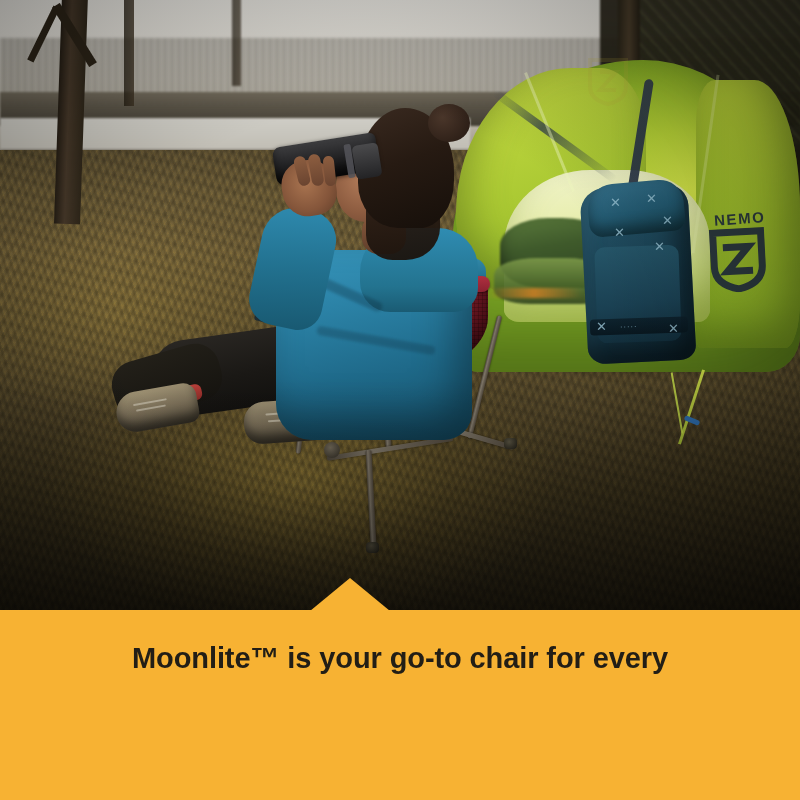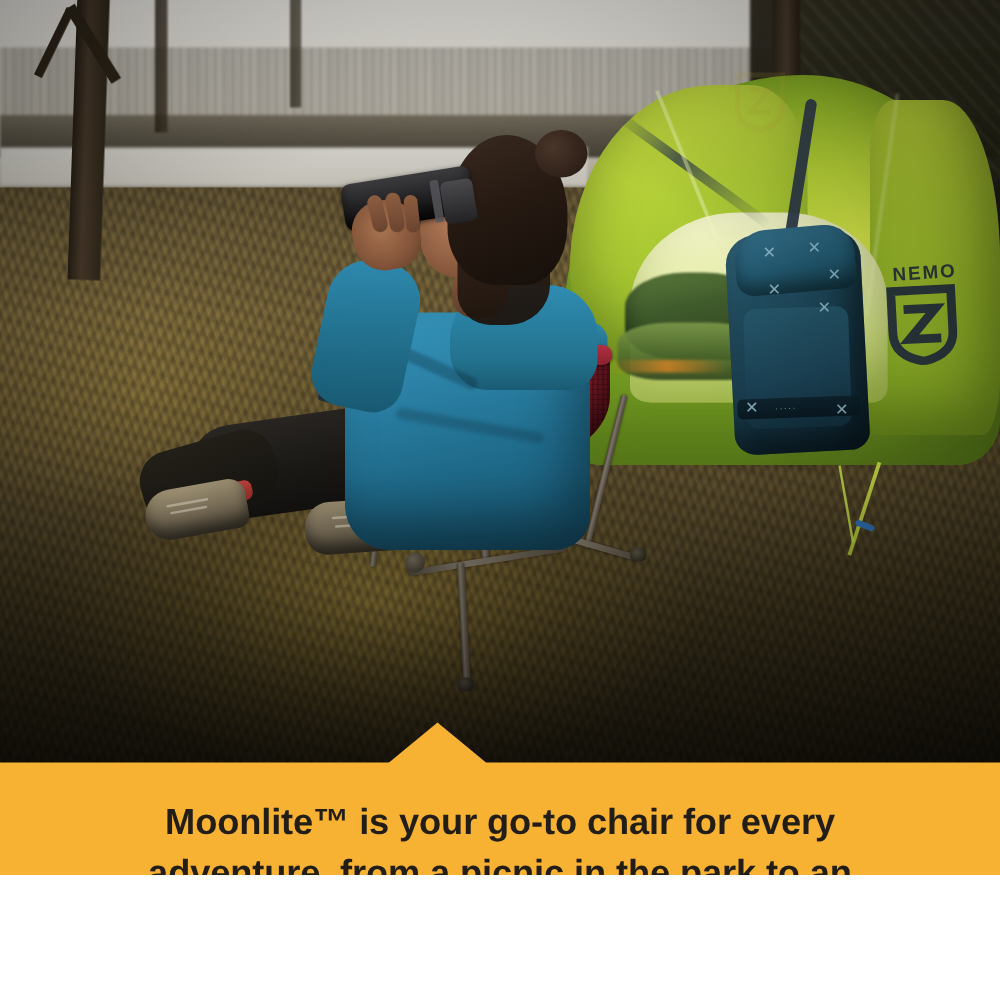--- a/index.html
+++ b/index.html
@@ -8,21 +8,21 @@
     padding: 0;
     background: #ffffff;
   }
   body {
     font-family: "Liberation Sans", sans-serif;
   }
 
   .card {
     position: relative;
     width: 800px;
-    height: 700px;
+    height: 800px;
     overflow: hidden;
     background: #5eead4;
   }
 
   
   .photo {
     position: absolute;
     left: 0;
     top: 0;
     width: 800px;
@@ -876,17 +876,16 @@
     </div>
 
     <div class="ground-vignette"></div>
   </div>
 
   <div class="notch"></div>
 
   <div class="caption">
     <div class="caption-text">
       <span class="caption-line">Moonlite™ is your go-to chair for every</span>
-      <span class="caption-line">adventure, from a picnic in the park to an</span>
     </div>
   </div>
 
 </div>
 
 </body></html>

